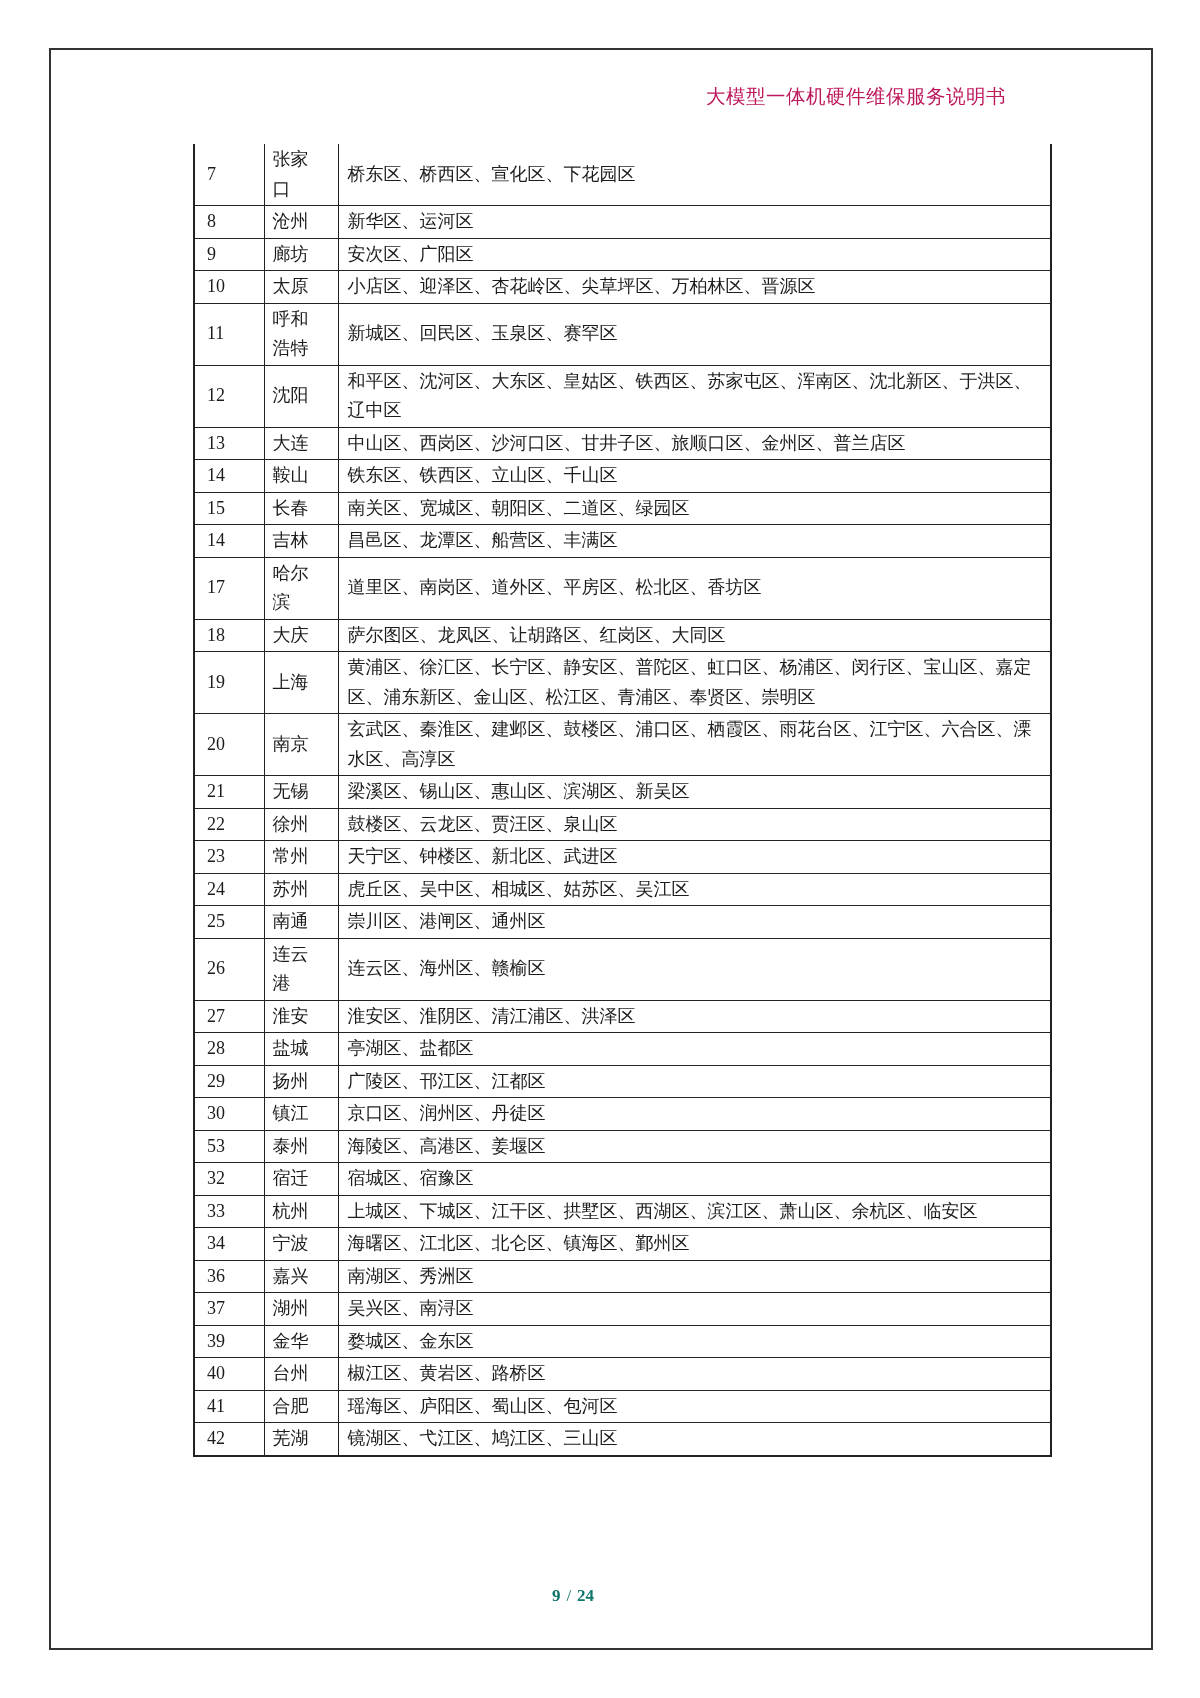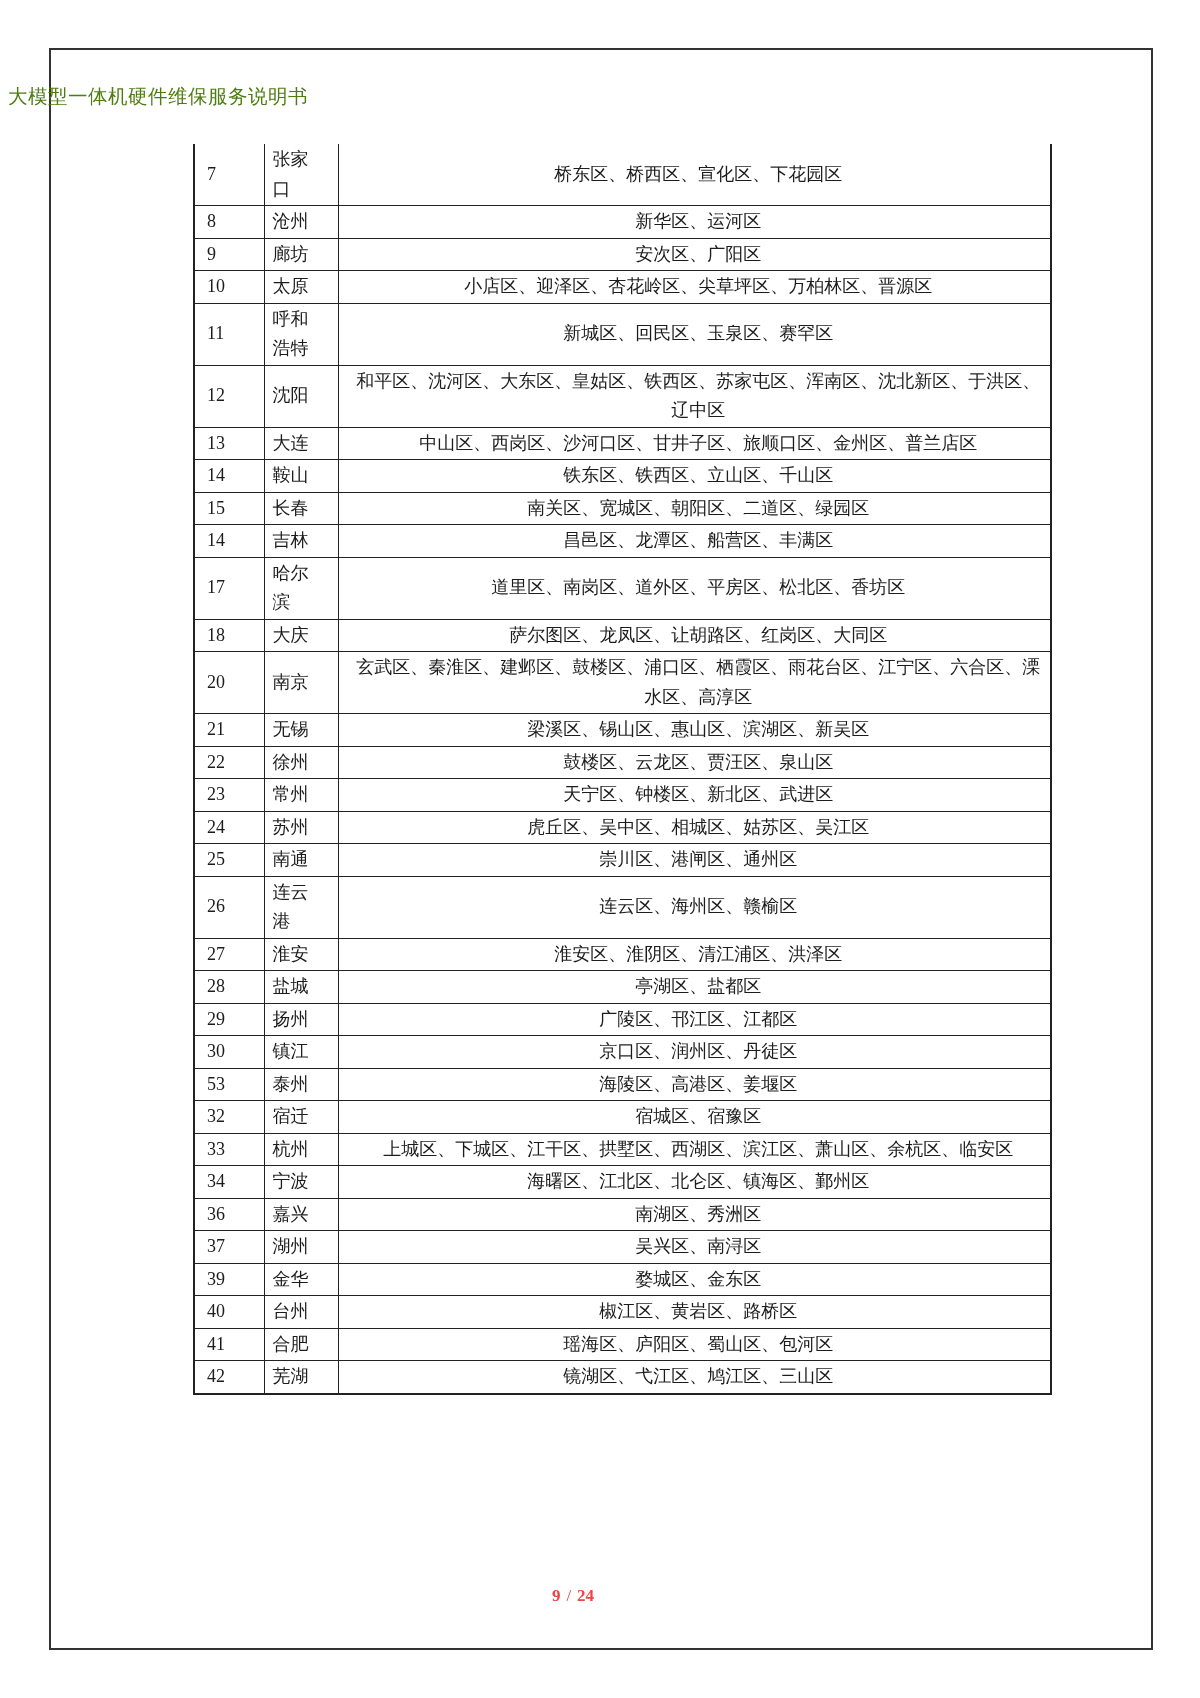--- a/index.html
+++ b/index.html
@@ -15,26 +15,25 @@
     position: absolute;
     left: 49px; top: 48px;
     width: 1104px; height: 1602px;
     border: 2px solid #333333;
     background: #ffffff;
   }
   .doc-header {
     position: absolute;
     top: 83px; left: 0;
     width: 1006px;
-    text-align: left;
+    text-align: right;
     font-size: 19.5px;
     letter-spacing: 0.5px;
-    color: #4d7c0f;
+    color: #be185d;
     white-space: nowrap;
-    margin-left: 8px;
   }
   table.city-table {
     position: absolute;
     left: 193px; top: 144px;
     width: 857px;
     border-collapse: collapse;
     table-layout: fixed;
     border: 2px solid #222222;
     border-top: none;
   }
@@ -46,28 +45,28 @@
     font-size: 18px;
     line-height: 29.5px;
     vertical-align: middle;
     padding-top: 1px;
     padding-bottom: 1px;
     color: #1c1c1c;
   }
   table.city-table tr:first-child td { border-top: none; }
   td.row-number-cell { padding-left: 12px; padding-right: 2px; }
   td.city-name-cell  { padding-left: 8px; padding-right: 13px; }
-  td.districts-cell  { padding-left: 9px;  padding-right: 1px; text-align: center; }
+  td.districts-cell  { padding-left: 9px;  padding-right: 1px; }
   .doc-footer {
     position: absolute;
     top: 1586px; left: 49px;
     width: 1048px;
     text-align: center;
     font-size: 17px;
-    color: #ef4444;
+    color: #0f766e;
   }
   .doc-footer .num { font-weight: bold; }
   .doc-footer .sep { font-weight: normal; padding: 0 6px; }
 </style>
 </head>
 <body>
 
 <div class="page-frame"></div>
 
 <div class="doc-header">大模型一体机硬件维保服务说明书</div>
@@ -133,20 +132,25 @@
         <td class="row-number-cell">17</td>
         <td class="city-name-cell">哈尔滨</td>
         <td class="districts-cell">道里区、南岗区、道外区、平房区、松北区、香坊区</td>
       </tr>
       <tr>
         <td class="row-number-cell">18</td>
         <td class="city-name-cell">大庆</td>
         <td class="districts-cell">萨尔图区、龙凤区、让胡路区、红岗区、大同区</td>
       </tr>
       <tr>
+        <td class="row-number-cell">19</td>
+        <td class="city-name-cell">上海</td>
+        <td class="districts-cell">黄浦区、徐汇区、长宁区、静安区、普陀区、虹口区、杨浦区、闵行区、宝山区、嘉定区、浦东新区、金山区、松江区、青浦区、奉贤区、崇明区</td>
+      </tr>
+      <tr>
         <td class="row-number-cell">20</td>
         <td class="city-name-cell">南京</td>
         <td class="districts-cell">玄武区、秦淮区、建邺区、鼓楼区、浦口区、栖霞区、雨花台区、江宁区、六合区、溧水区、高淳区</td>
       </tr>
       <tr>
         <td class="row-number-cell">21</td>
         <td class="city-name-cell">无锡</td>
         <td class="districts-cell">梁溪区、锡山区、惠山区、滨湖区、新吴区</td>
       </tr>
       <tr>

